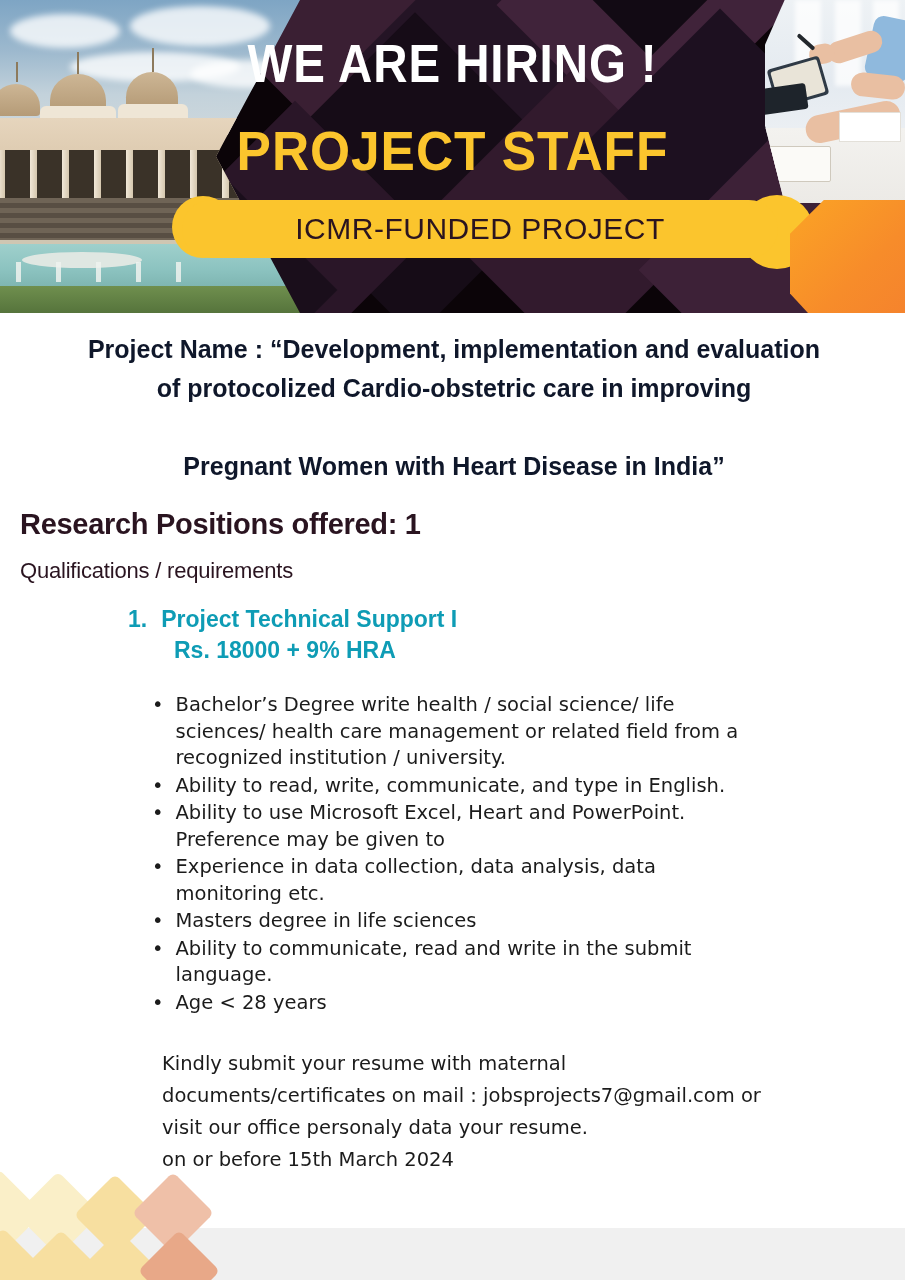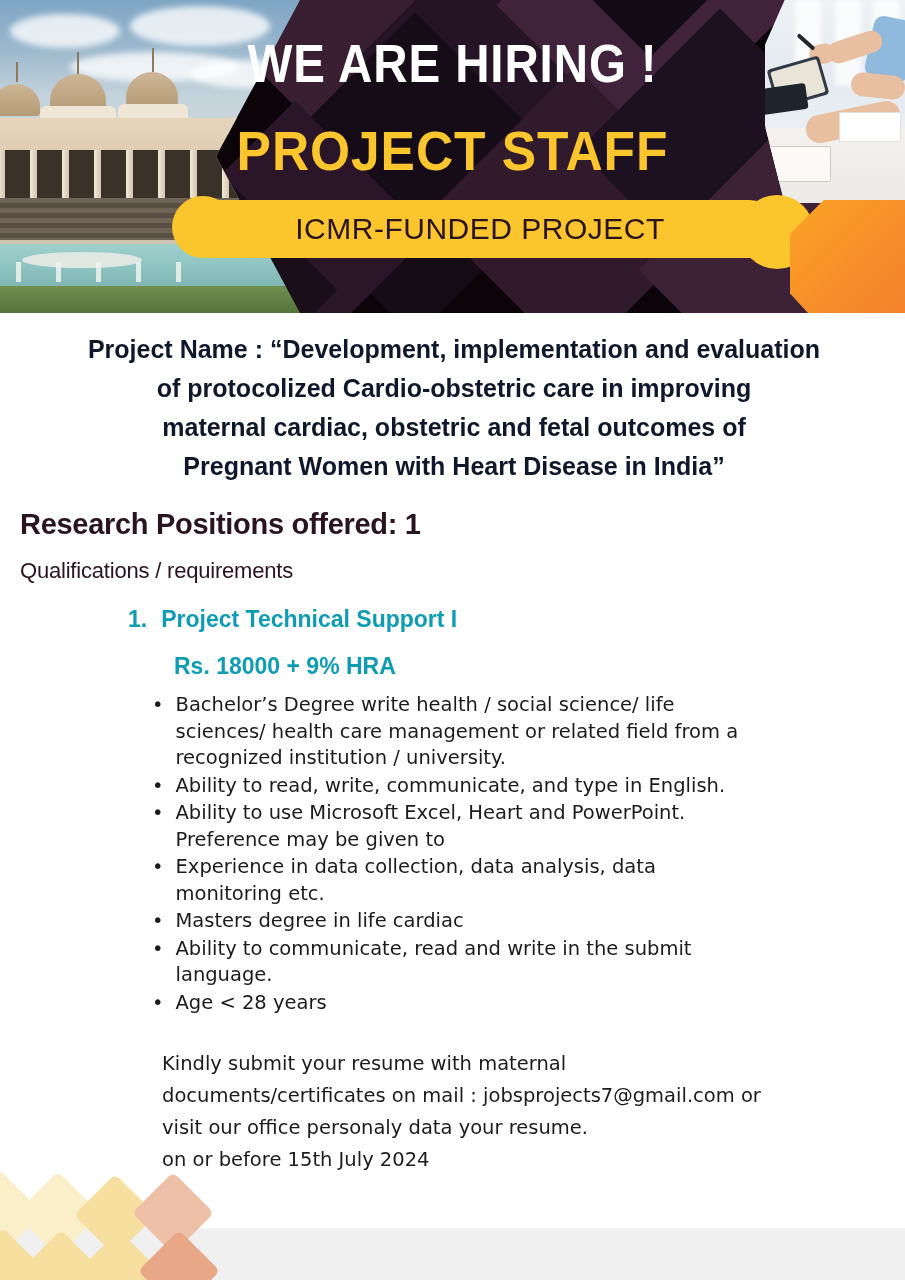--- a/index.html
+++ b/index.html
@@ -271,21 +271,21 @@
     color: #0E9CB5;
     font-size: 23px;
     font-weight: bold;
   }
   .position-row {
     display: flex;
     gap: 14px;
   }
   .position-salary {
     margin-left: 46px;
-    margin-top: 20px;
+    margin-top: 4px;
   }
 
   .bullets {
     position: absolute;
     left: 152px; top: 692px;
     width: 600px;
     color: #1b1b1b;
     font-size: 19.5px;
     line-height: 26.5px;
     font-family: "DejaVu Sans", sans-serif;
@@ -410,21 +410,21 @@
     <div class="orange-hex"></div>
 
     <div class="hiring-title">WE ARE HIRING !</div>
     <div class="staff-title">PROJECT STAFF</div>
     <div class="icmr-pill">ICMR-FUNDED PROJECT</div>
   </div>
 
   <div class="project-name">
     <span class="lbl">Project Name : </span><span>“Development, implementation and evaluation</span><br>
     <span>of protocolized Cardio-obstetric care in improving</span><br>
-    <span>maternal cardiac, obstetric and fetal outcomes of</span><br>
+    <br>
     <span>Pregnant Women with Heart Disease in India”</span>
   </div>
 
   <div class="positions-offered">Research Positions offered: 1</div>
   <div class="qual-header">Qualifications / requirements</div>
 
   <div class="position-block">
     <div class="position-row">
       <span>1.</span>
       <span>Project Technical Support I</span>
@@ -444,37 +444,37 @@
     <div class="bullet-item">
       <span class="bullet-dot">•</span>
       <span class="bullet-text">Ability to use Microsoft Excel, Heart and PowerPoint. Preference may be given to</span>
     </div>
     <div class="bullet-item">
       <span class="bullet-dot">•</span>
       <span class="bullet-text">Experience in data collection, data analysis, data monitoring etc.</span>
     </div>
     <div class="bullet-item">
       <span class="bullet-dot">•</span>
-      <span class="bullet-text">Masters degree in life cardiac</span>
+      <span class="bullet-text">Masters degree in life sciences</span>
     </div>
     <div class="bullet-item">
       <span class="bullet-dot">•</span>
       <span class="bullet-text">Ability to communicate, read and write in the submit language.</span>
     </div>
     <div class="bullet-item">
       <span class="bullet-dot">•</span>
       <span class="bullet-text">Age &lt; 28 years</span>
     </div>
   </div>
 
   <div class="closing">
     <div class="closing-line">Kindly submit your resume with maternal</div>
     <div class="closing-line">documents/certificates on mail : jobsprojects7@gmail.com or</div>
     <div class="closing-line">visit our office personaly data your resume.</div>
-    <div class="closing-line">on or before 15th July 2024</div>
+    <div class="closing-line">on or before 15th March 2024</div>
   </div>
 
   <div class="gray-band"></div>
 
   <div class="diamond" style="left:-32px;top:1182px;width:62px;height:62px;background:#FAEFC8;"></div>
   <div class="diamond" style="left:28px;top:1184px;width:60px;height:60px;background:#FAEFC8;"></div>
   <div class="diamond" style="left:86px;top:1186px;width:58px;height:58px;background:#F7DFA0;"></div>
   <div class="diamond" style="left:144px;top:1184px;width:58px;height:58px;background:#EFC0A8;"></div>
 
   <div class="diamond" style="left:-26px;top:1240px;width:58px;height:58px;background:#F7DFA0;"></div>

